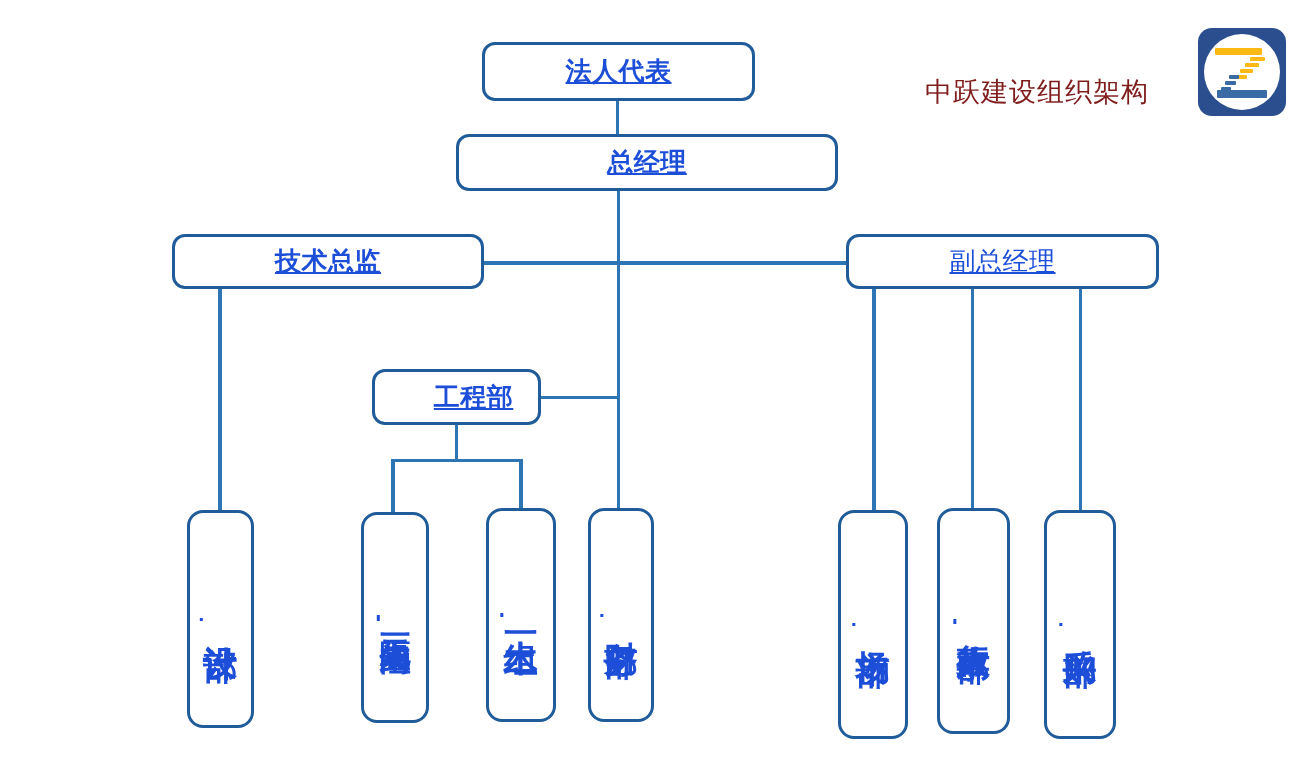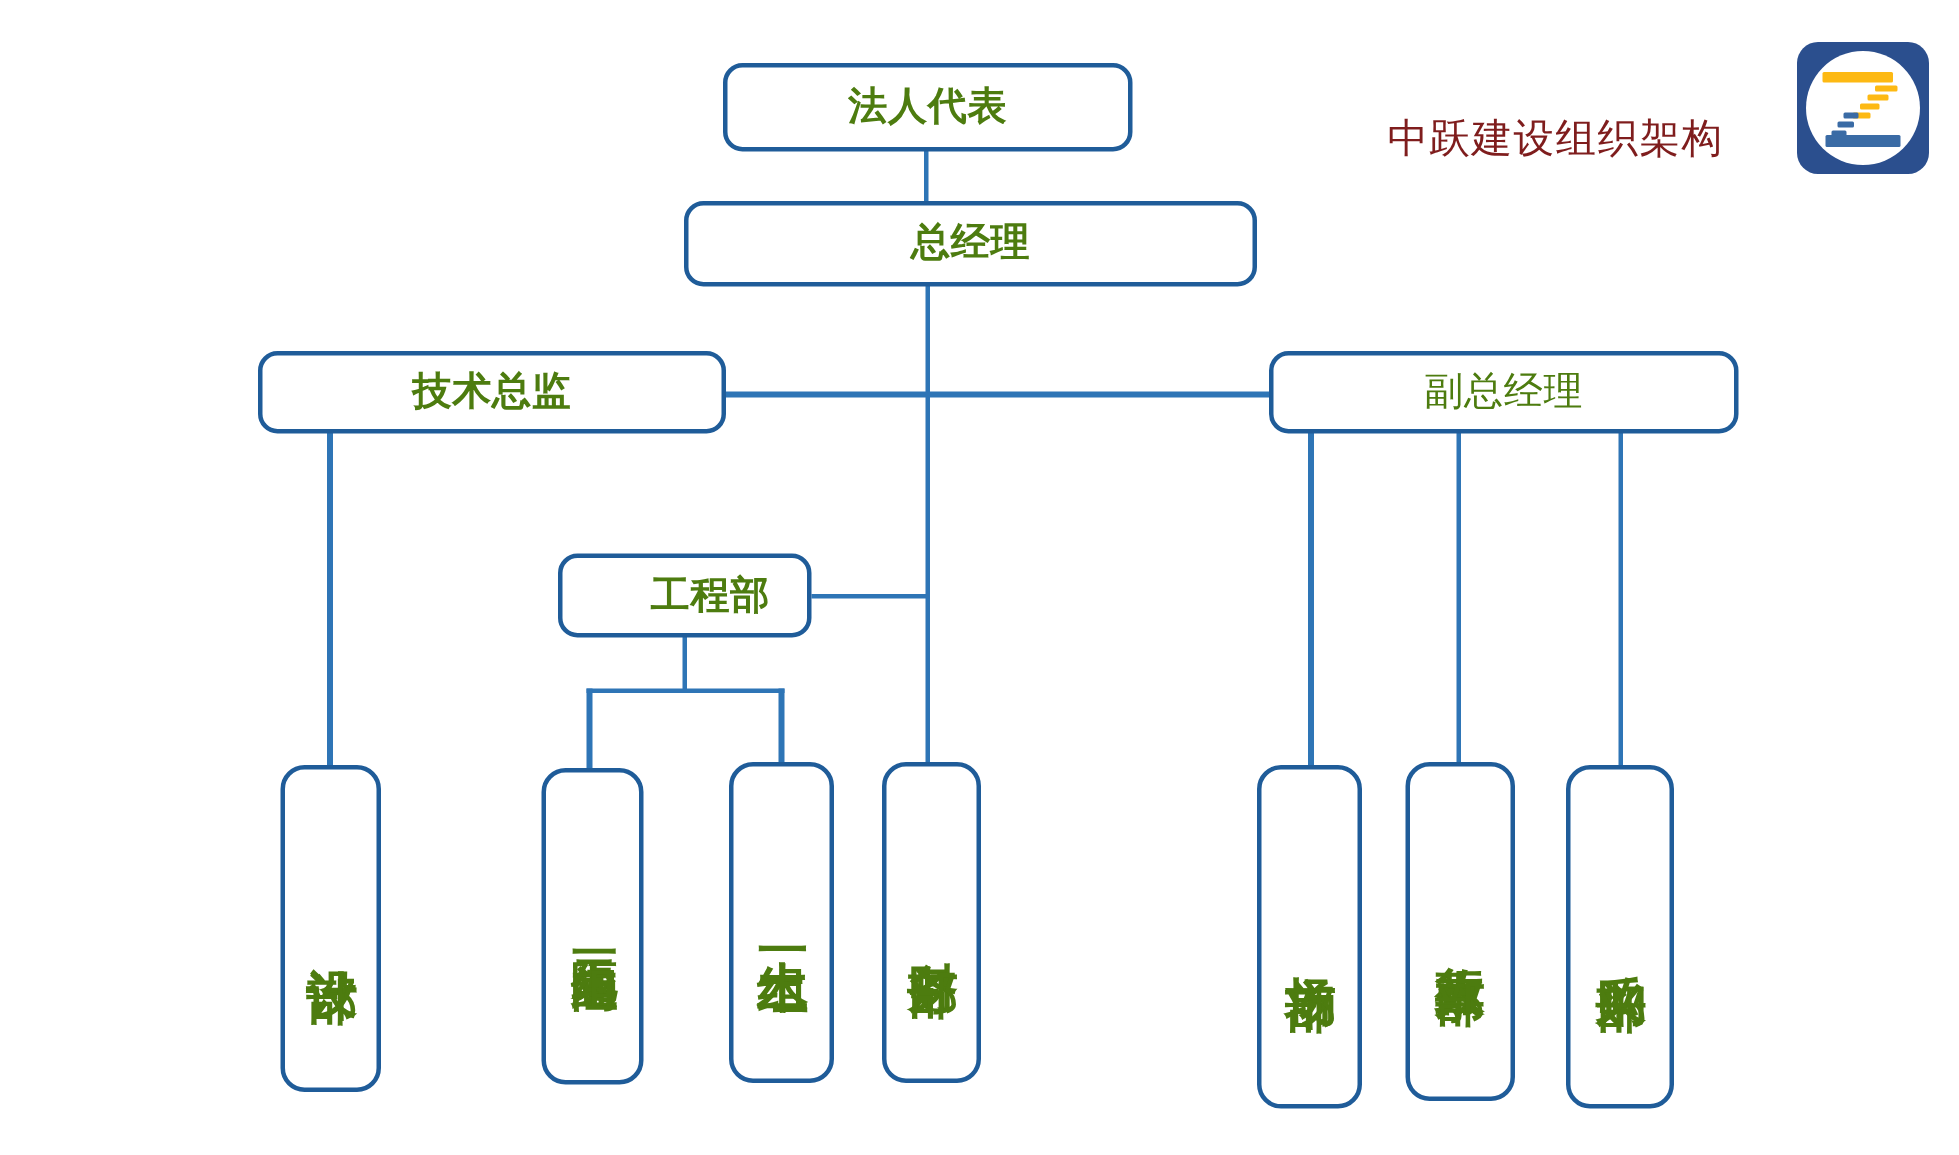--- a/index.html
+++ b/index.html
@@ -24,26 +24,27 @@
     box-sizing: border-box;
     background: #ffffff;
     border: 3px solid #1F5C99;
     border-radius: 12px;
     display: flex;
     align-items: center;
     justify-content: center;
     z-index: 3;
   }
   .node .label {
-    color: #4d7c0f;
+    color: #1d4ed8;
     font-weight: bold;
     letter-spacing: 0.5px;
     line-height: 1.08;
     text-align: left;
     white-space: nowrap;
+    text-decoration: underline;
   }
   .node.light .label { font-weight: normal; }
 
   
   .node.horiz { border-radius: 13px; }
   .node.horiz .label { font-size: 26px; }
 
   
   .node.vert { border-radius: 16px; flex-direction: column; }
   .node.vert .label {

